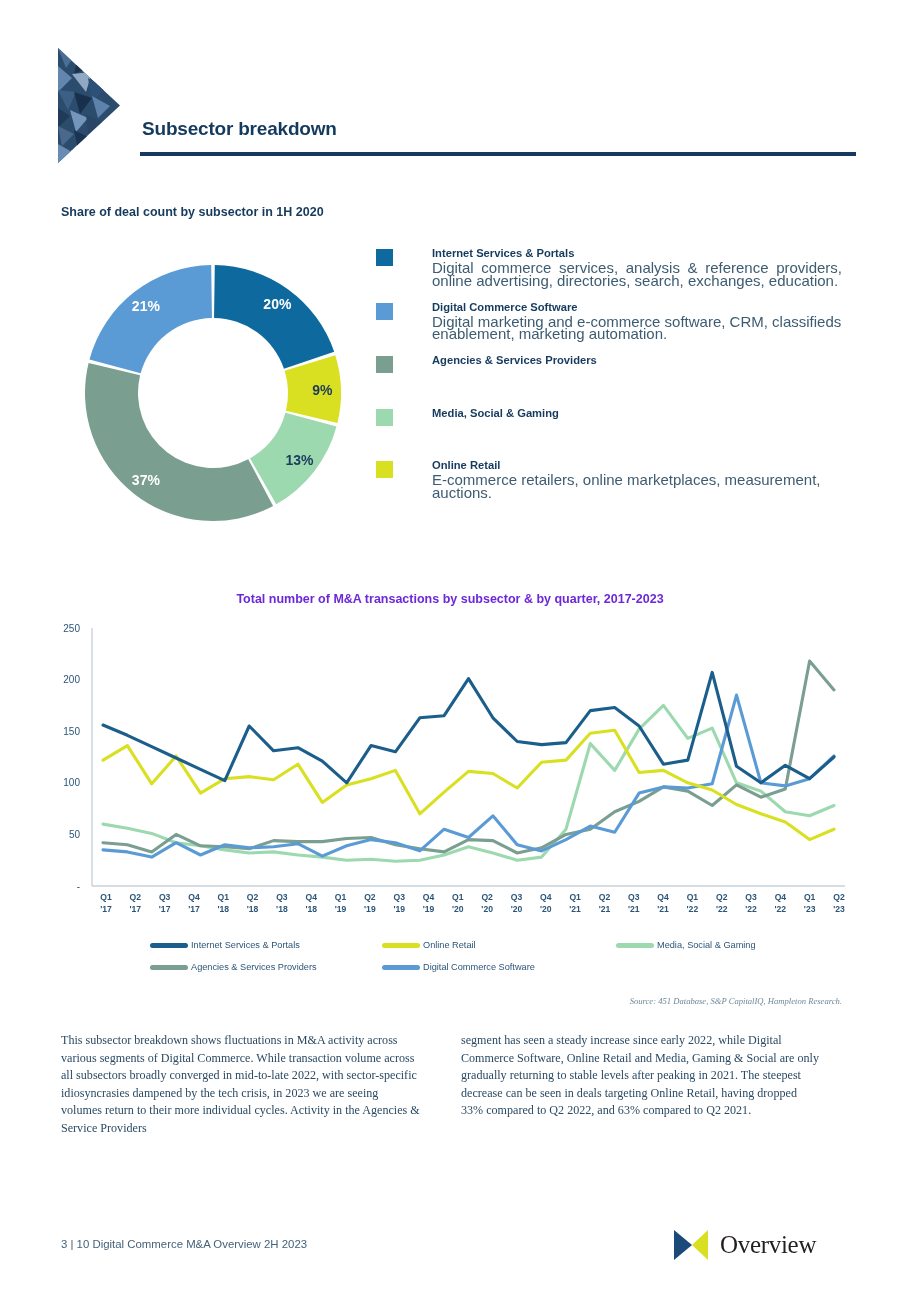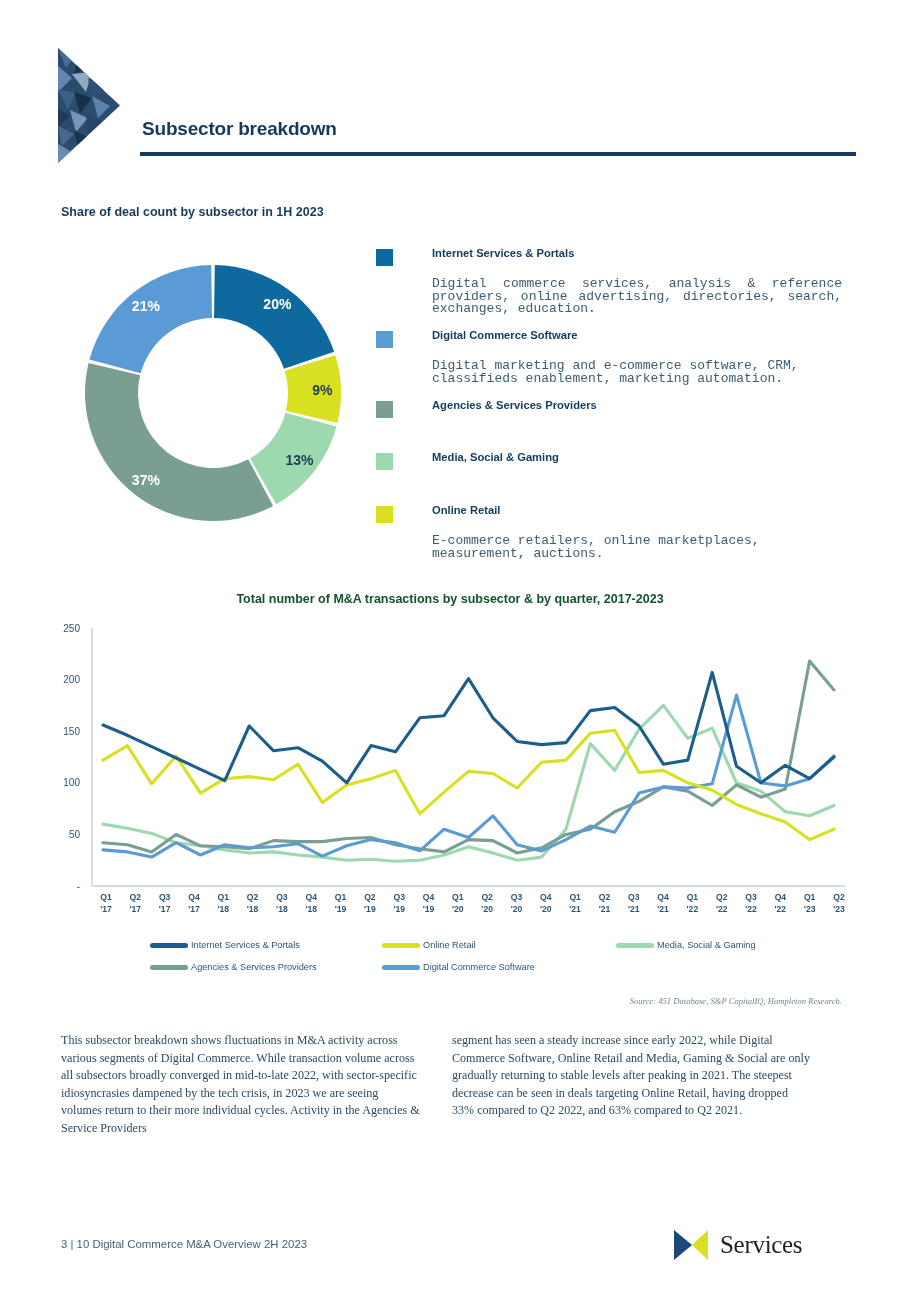--- a/index.html
+++ b/index.html
@@ -33,30 +33,30 @@
   }
   .donut-wrap{position:absolute;left:68px;top:248px;width:290px;height:290px;}
 
   .legend-list{position:absolute;left:376px;top:246px;width:470px;}
   .leg-item{position:relative;margin-bottom:12.5px;padding-left:56px;min-height:40px;}
   .leg-swatch{
     position:absolute;left:0;top:3px;width:17px;height:17px;
   }
   .leg-title{font-size:11.2px;font-weight:bold;color:#143a5e;line-height:14px;}
   .leg-desc{
-    font-family:Liberation Mono, monospace;
-    font-size:13px;color:#3d5c72;line-height:12.6px;
-    margin-top:18px;text-align:justify;max-width:410px;
+    font-family:Liberation Sans, sans-serif;
+    font-size:15px;color:#3d5c72;line-height:12.6px;
+    margin-top:2px;text-align:justify;max-width:410px;
   }
   .leg-desc.nojust{text-align:left;}
 
   
   .chart-title{
     position:absolute;left:0;top:592px;width:900px;text-align:center;
-    font-size:12.5px;font-weight:bold;color:#14532d;
+    font-size:12.5px;font-weight:bold;color:#6d28d9;
   }
   .chart-box{position:absolute;left:0;top:612px;width:900px;height:320px;}
 
   .xlabels{position:absolute;left:4px;top:892px;width:900px;height:34px;}
   .xlab{
     position:absolute;text-align:center;width:40px;
     font-size:8.6px;font-weight:bold;color:#2c5578;line-height:11.5px;
   }
 
   .chart-legend{position:absolute;left:150px;top:940px;width:700px;}
@@ -72,21 +72,21 @@
   }
 
   
   .body-cols{position:absolute;left:61px;top:1032px;width:780px;}
   .col{
     position:absolute;top:0;width:360px;
     font-family:"Liberation Serif", serif;
     font-size:12.1px;line-height:17.6px;color:#2b4a63;
   }
   .col-l{left:0;}
-  .col-r{left:391px;}
+  .col-r{left:400px;}
 
   
   .footer{position:absolute;left:0;top:1228px;width:900px;height:50px;}
   .foot-text{
     position:absolute;left:61px;top:10px;
     font-size:11.4px;color:#44627a;
   }
   .foot-logo{position:absolute;left:672px;top:0px;display:flex;align-items:center;}
   .foot-logo-mark{width:40px;height:34px;margin-right:8px;}
   .foot-logo-text{font-family:"Liberation Serif", serif;font-size:25px;color:#231f20;letter-spacing:-0.3px;}
@@ -119,21 +119,21 @@
         <polygon points="0,78 16,86 4,98" fill="#49688c"></polygon>
         <polygon points="16,82 32,90 20,102" fill="#1b3452"></polygon>
         <polygon points="0,96 14,104 0,115" fill="#6b8cb2"></polygon>
         <polygon points="14,100 28,108 16,115" fill="#32506f"></polygon>
       </g>
     </svg>
     <div class="header-title">Subsector breakdown</div>
     <div class="header-rule"></div>
   </div>
 
-  <div class="sec-title">Share of deal count by subsector in 1H 2023</div>
+  <div class="sec-title">Share of deal count by subsector in 1H 2020</div>
 
   <div class="donut-wrap">
     <svg viewBox="0 0 290 290" width="290" height="290">
       <g id="donut-slices">
           <path d="M146.78715908341061,17.012476926809057 A128,128 0 0 1 266.17110529480914,103.74999101049458 L215.99869450867723,120.83007285771167 A75,75 0 0 0 146.0471635254359,70.00731069930218 Z" fill="#0e6a9e"></path>
           <path d="M267.27563035165997,107.14936959436203 A128,128 0 0 1 269.41100807405394,175.0981904771315 L217.89707504339097,162.63565848269425 A75,75 0 0 0 216.64587715917577,122.8218962466965 Z" fill="#d9e021"></path>
           <path d="M268.52211129245586,178.5602148660307 A128,128 0 0 1 208.22455892278157,256.29535097666803 L182.0456399938173,210.21211971289142 A75,75 0 0 0 217.37623708542336,164.66418839806485 Z" fill="#9cd9ae"></path>
           <path d="M205.09236003659402,258.01729188594265 A128,128 0 0 1 20.58899192594606,114.90180952286856 L72.10292495660902,127.3643415173058 A75,75 0 0 0 180.21036720894182,211.22106946441951 Z" fill="#7a9e90"></path>
           <path d="M21.47788870754411,111.4397851339694 A128,128 0 0 1 143.21284091658939,17.012476926809057 L143.9528364745641,70.00731069930218 A75,75 0 0 0 72.62376291457663,125.33581160193519 Z" fill="#5b9bd5"></path>
         </g>
@@ -260,17 +260,17 @@
     <div class="col col-r">segment has seen a steady increase since early 2022, while Digital Commerce Software, Online Retail and Media, Gaming &amp; Social are only gradually returning to stable levels after peaking in 2021. The steepest decrease can be seen in deals targeting Online Retail, having dropped 33% compared to Q2 2022, and 63% compared to Q2 2021.</div>
   </div>
 
   <div class="footer">
     <div class="foot-text">3 | 10 Digital Commerce M&amp;A Overview 2H 2023</div>
     <div class="foot-logo">
       <svg class="foot-logo-mark" viewBox="0 0 40 34">
         <polygon points="2,2 20,17 2,32" fill="#1b4a7a"></polygon>
         <polygon points="20,17 36,2 36,32" fill="#d9e021"></polygon>
       </svg>
-      <span class="foot-logo-text">Services</span>
+      <span class="foot-logo-text">Overview</span>
     </div>
   </div>
 
 </div>
 
 </body></html>

